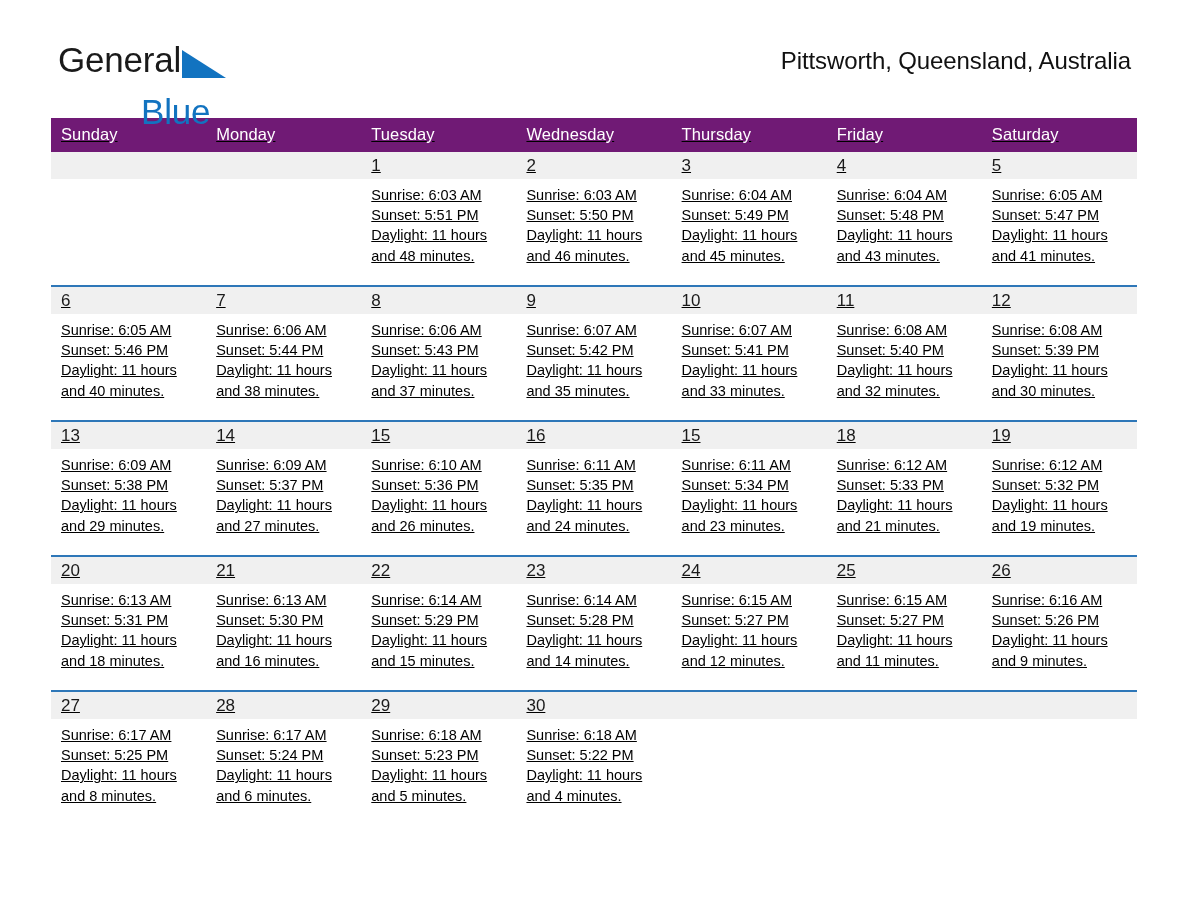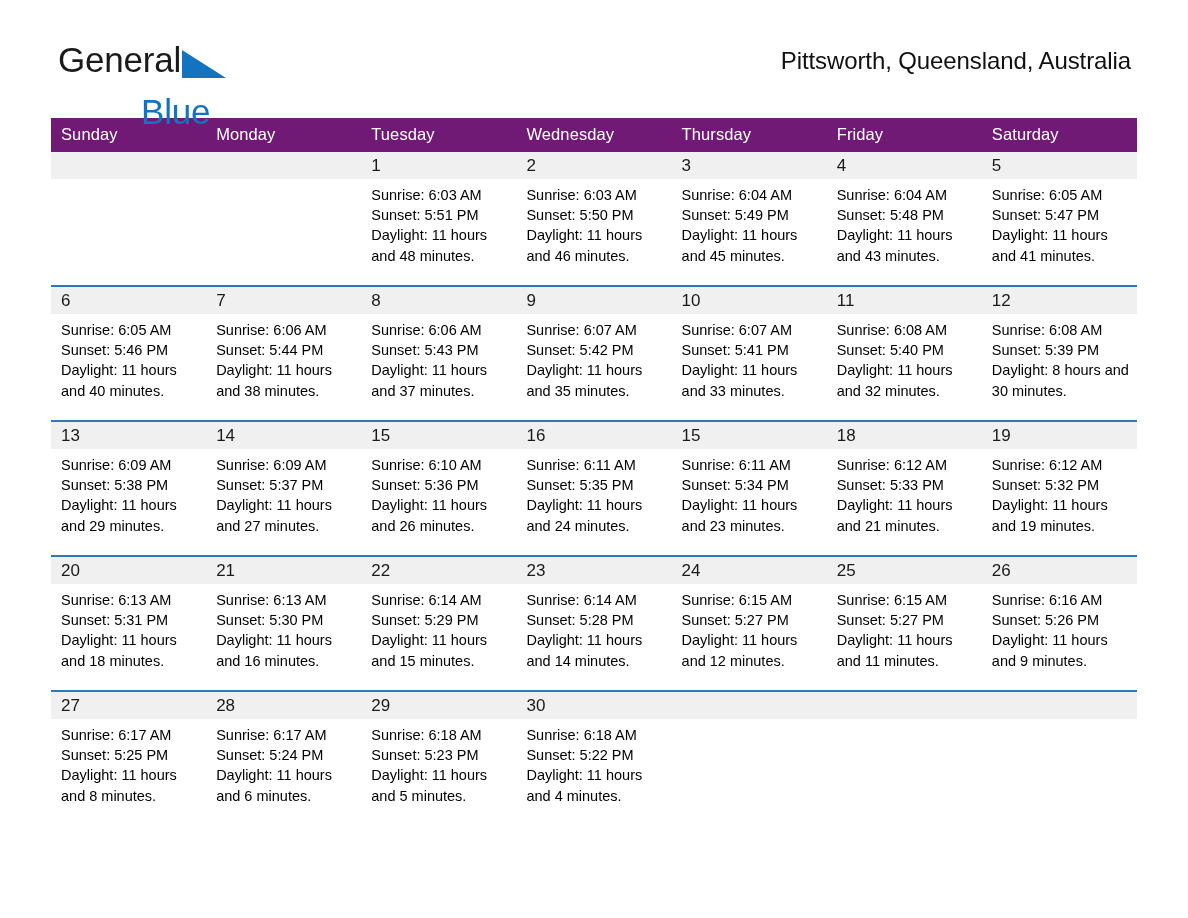--- a/index.html
+++ b/index.html
@@ -13,20 +13,21 @@
     font-family: "Liberation Sans", sans-serif;
     color: #000000;
     -webkit-font-smoothing: antialiased;
   }
   .page {
     position: relative;
     width: 1188px;
     height: 918px;
     box-sizing: border-box;
     padding: 0 51px;
+    text-decoration: underline;
   }
 
   
   .header {
     position: relative;
     height: 118px;
   }
   .brand {
     position: absolute;
     left: 7px;
@@ -297,21 +298,21 @@
                 <div>Daylight: 11 hours and 32 minutes.</div>
               </div>
             </div>
           </td>
           <td>
             <div class="cell">
               <div class="cell-date">12</div>
               <div class="cell-body">
                 <div>Sunrise: 6:08 AM</div>
                 <div>Sunset: 5:39 PM</div>
-                <div>Daylight: 8 hours and 30 minutes.</div>
+                <div>Daylight: 11 hours and 30 minutes.</div>
               </div>
             </div>
           </td>
         </tr>
         <tr class="week-row">
           <td>
             <div class="cell">
               <div class="cell-date">13</div>
               <div class="cell-body">
                 <div>Sunrise: 6:09 AM</div>

